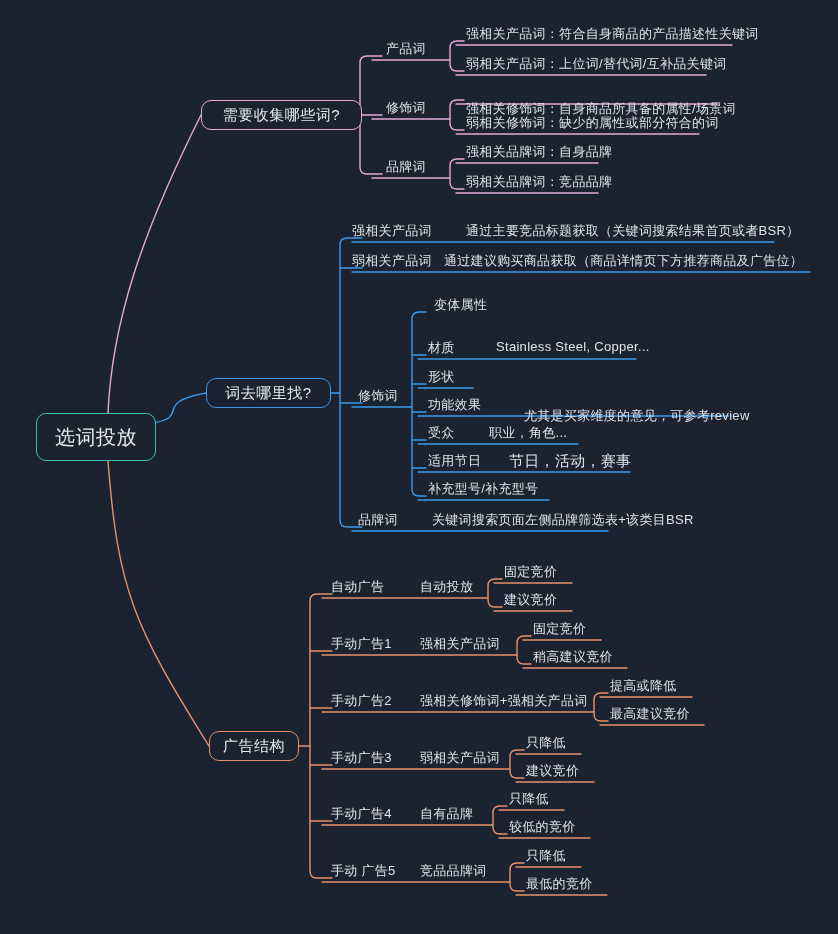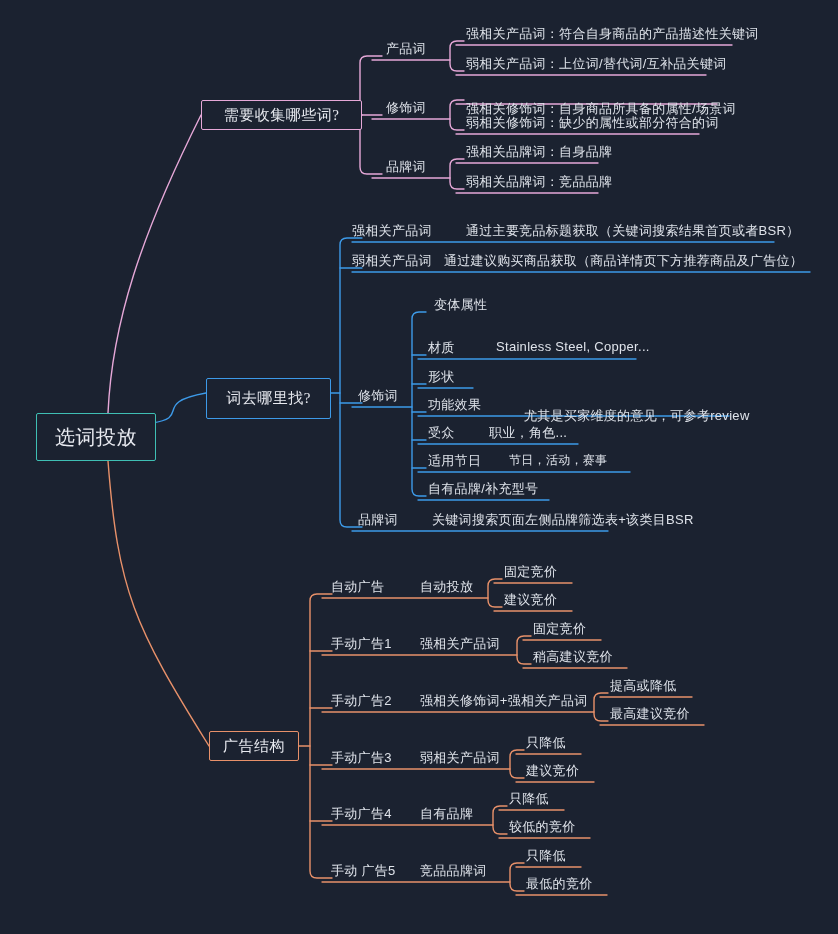--- a/index.html
+++ b/index.html
@@ -8,27 +8,26 @@
     background:#1b2230;
     font-family:"Liberation Sans","DejaVu Sans",sans-serif;
     overflow:hidden;
     position:relative;
   }
   #map{position:absolute;left:0;top:0;width:838px;height:934px;}
   .node-box{
     position:absolute;
     box-sizing:border-box;
     border:1.5px solid #888;
-    border-radius:2px;
+    border-radius:10px;
     background:#1b2230;
     color:#e8eaf0;
     display:flex;align-items:center;justify-content:center;
     white-space:nowrap;
     letter-spacing:.5px;
-    font-family:Liberation Serif, serif;
   }
   .node-text{
     position:absolute;
     color:#dfe3ea;
     white-space:nowrap;
     letter-spacing:.3px;
   }
   .root-box{font-size:20px;}
   .branch-box{font-size:15px;}
 </style>
@@ -111,37 +110,37 @@
     <div class="node-box branch-box" style="left: 201px; top: 100px; width: 161px; height: 30px; border-color: rgb(230, 168, 216); font-size: 15px;">需要收集哪些词?</div>
     <div class="node-text" style="left: 386px; top: 40px; font-size: 13px;">产品词</div>
     <div class="node-text" style="left: 466px; top: 25px; font-size: 13px;">强相关产品词：符合自身商品的产品描述性关键词</div>
     <div class="node-text" style="left: 466px; top: 55px; font-size: 13px;">弱相关产品词：上位词/替代词/互补品关键词</div>
     <div class="node-text" style="left: 386px; top: 99px; font-size: 13px;">修饰词</div>
     <div class="node-text" style="left: 466px; top: 100px; font-size: 13px;">强相关修饰词：自身商品所具备的属性/场景词</div>
     <div class="node-text" style="left: 466px; top: 114px; font-size: 13px;">弱相关修饰词：缺少的属性或部分符合的词</div>
     <div class="node-text" style="left: 386px; top: 158px; font-size: 13px;">品牌词</div>
     <div class="node-text" style="left: 466px; top: 143px; font-size: 13px;">强相关品牌词：自身品牌</div>
     <div class="node-text" style="left: 466px; top: 173px; font-size: 13px;">弱相关品牌词：竞品品牌</div>
-    <div class="node-box branch-box" style="left: 206px; top: 378px; width: 125px; height: 41px; border-color: rgb(61, 154, 232); font-size: 15px;">词去哪里找?</div>
+    <div class="node-box branch-box" style="left: 206px; top: 378px; width: 125px; height: 30px; border-color: rgb(61, 154, 232); font-size: 15px;">词去哪里找?</div>
     <div class="node-text" style="left: 352px; top: 222px; font-size: 13px;">强相关产品词</div>
     <div class="node-text" style="left: 466px; top: 222px; font-size: 13px;">通过主要竞品标题获取（关键词搜索结果首页或者BSR）</div>
     <div class="node-text" style="left: 352px; top: 252px; font-size: 13px;">弱相关产品词</div>
     <div class="node-text" style="left: 444px; top: 252px; font-size: 13px;">通过建议购买商品获取（商品详情页下方推荐商品及广告位）</div>
     <div class="node-text" style="left: 358px; top: 387px; font-size: 13px;">修饰词</div>
     <div class="node-text" style="left: 434px; top: 296px; font-size: 13px;">变体属性</div>
     <div class="node-text" style="left: 428px; top: 339px; font-size: 13px;">材质</div>
     <div class="node-text" style="left: 496px; top: 339px; font-size: 13px;">Stainless Steel, Copper...</div>
     <div class="node-text" style="left: 428px; top: 368px; font-size: 13px;">形状</div>
     <div class="node-text" style="left: 428px; top: 396px; font-size: 13px;">功能效果</div>
     <div class="node-text" style="left: 524px; top: 396px; font-size: 13px; margin-top: 11px;">尤其是买家维度的意见，可参考review</div>
     <div class="node-text" style="left: 428px; top: 424px; font-size: 13px;">受众</div>
     <div class="node-text" style="left: 489px; top: 424px; font-size: 13px;">职业，角色...</div>
     <div class="node-text" style="left: 428px; top: 452px; font-size: 13px;">适用节日</div>
-    <div class="node-text" style="left: 509px; top: 452px; font-size: 12px;">节日，活动，赛事</div>
-    <div class="node-text" style="left: 428px; top: 480px; font-size: 13px;">自有品牌/补充型号</div>
+    <div class="node-text" style="left: 509px; top: 452px; font-size: 15px;">节日，活动，赛事</div>
+    <div class="node-text" style="left: 428px; top: 480px; font-size: 13px;">补充型号/补充型号</div>
     <div class="node-text" style="left: 358px; top: 511px; font-size: 13px;">品牌词</div>
     <div class="node-text" style="left: 432px; top: 511px; font-size: 13px;">关键词搜索页面左侧品牌筛选表+该类目BSR</div>
     <div class="node-box branch-box" style="left: 209px; top: 731px; width: 90px; height: 30px; border-color: rgb(232, 145, 106); font-size: 15px;">广告结构</div>
     <div class="node-text" style="left: 331px; top: 578px; font-size: 13px;">自动广告</div>
     <div class="node-text" style="left: 420px; top: 578px; font-size: 13px;">自动投放</div>
     <div class="node-text" style="left: 504px; top: 563px; font-size: 13px;">固定竞价</div>
     <div class="node-text" style="left: 504px; top: 591px; font-size: 13px;">建议竞价</div>
     <div class="node-text" style="left: 331px; top: 635px; font-size: 13px;">手动广告1</div>
     <div class="node-text" style="left: 420px; top: 635px; font-size: 13px;">强相关产品词</div>
     <div class="node-text" style="left: 533px; top: 620px; font-size: 13px;">固定竞价</div>

